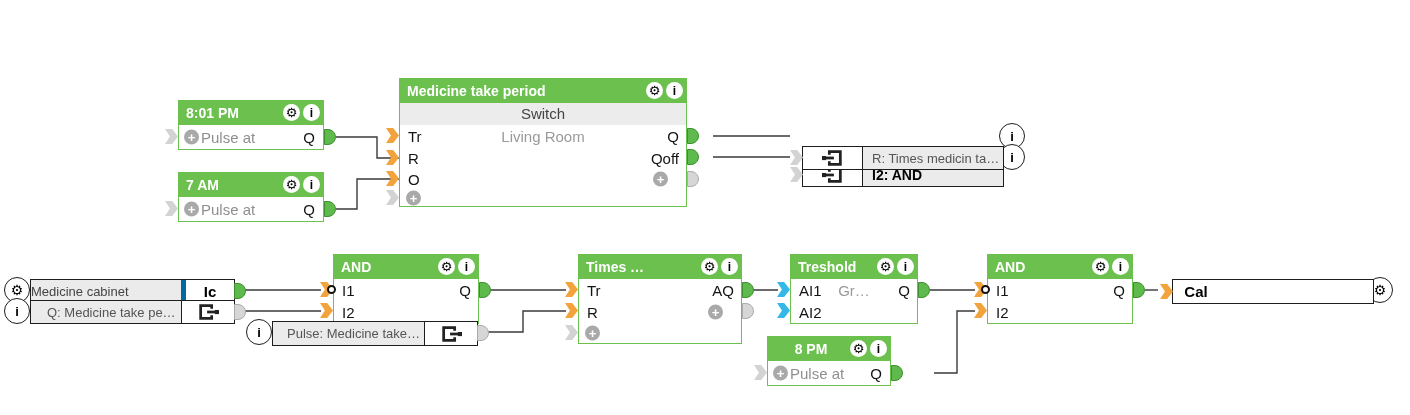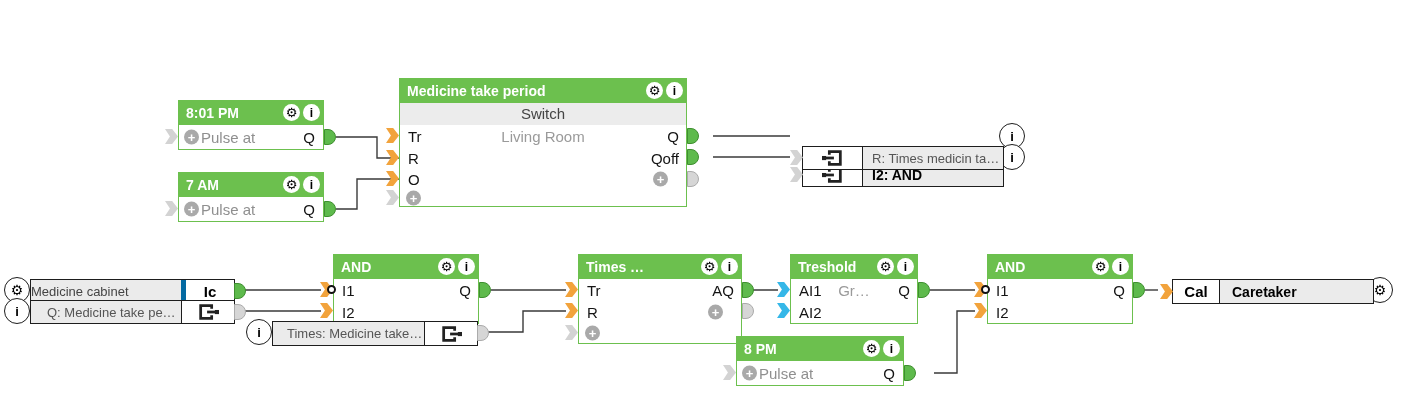--- a/index.html
+++ b/index.html
@@ -214,21 +214,21 @@
     </div>
     <span class="cin orange" style="top:28px;"></span>
     <span class="neg" style="top:31px;"></span>
     <span class="cin orange" style="top:49px;"></span>
     <span class="cout green" style="top:28px;"></span>
   </div>
 
   <span class="tab info" style="left:246px;top:319px;">i</span>
 
   <div class="iorow" style="left:272px;top:321px;width:204px;height:23px;">
-    <div class="cell graycell" style="width:151px;padding-left:14px;font-size:13px;color:#555;">Times: Medicine take…</div>
+    <div class="cell graycell" style="width:151px;padding-left:14px;font-size:13px;color:#555;">Pulse: Medicine take…</div>
     <div class="cell" style="flex:1;justify-content:center;border-left:1px solid #1d1d1d;">
       <span>
         <svg class="refsvg" width="22" height="22" viewBox="0 0 24 24">
           <path d="M16 8.5 V5 H4 V19 H16 V15.5" fill="none" stroke="#222" stroke-width="3"></path>
           <path d="M11 12 H22" stroke="#222" stroke-width="3"></path>
           <rect x="19.5" y="9.8" width="4.5" height="4.5" fill="#222"></rect>
         </svg>
       </span>
     </div>
     <span class="cout gray" style="top:3px;"></span>
@@ -274,21 +274,21 @@
       </div>
       <div class="fb-row">
         <span class="pl">AI2</span>
       </div>
     </div>
     <span class="cin cyan" style="top:28px;"></span>
     <span class="cin cyan" style="top:49px;"></span>
     <span class="cout green" style="top:28px;"></span>
   </div>
 
-  <div class="fblock" style="left:736px;top:336px;width:168px;">
+  <div class="fblock" style="left:767px;top:336px;width:124px;text-align:center;">
     <div class="fb-header">
       <span class="fb-title">8 PM</span>
       <span class="hicon gear">⚙</span>
       <span class="hicon info">i</span>
     </div>
     <div class="fb-body">
       <div class="pulse-row">
         <span class="plus-circle">+</span>
         <span class="lbl">Pulse at</span>
         <span class="pr">Q</span>
@@ -316,17 +316,16 @@
     <span class="cin orange" style="top:28px;"></span>
     <span class="neg" style="top:31px;"></span>
     <span class="cin orange" style="top:49px;"></span>
     <span class="cout green" style="top:28px;"></span>
   </div>
 
   <span class="tab gear" style="left:1367px;top:277px;">⚙</span>
 
   <div class="iorow" style="left:1172px;top:279px;width:200px;height:23px;">
     <div class="cell" style="width:46px;justify-content:center;font-weight:bold;font-size:15px;">Cal</div>
-    <div class="cell graycell" style="flex:1;padding-left:12px;font-weight:bold;border-left:1px solid #1d1d1d;">Caretaker</div>
     <span class="cin orange" style="top:4px;"></span>
   </div>
 
 </div>
 
 </body></html>

